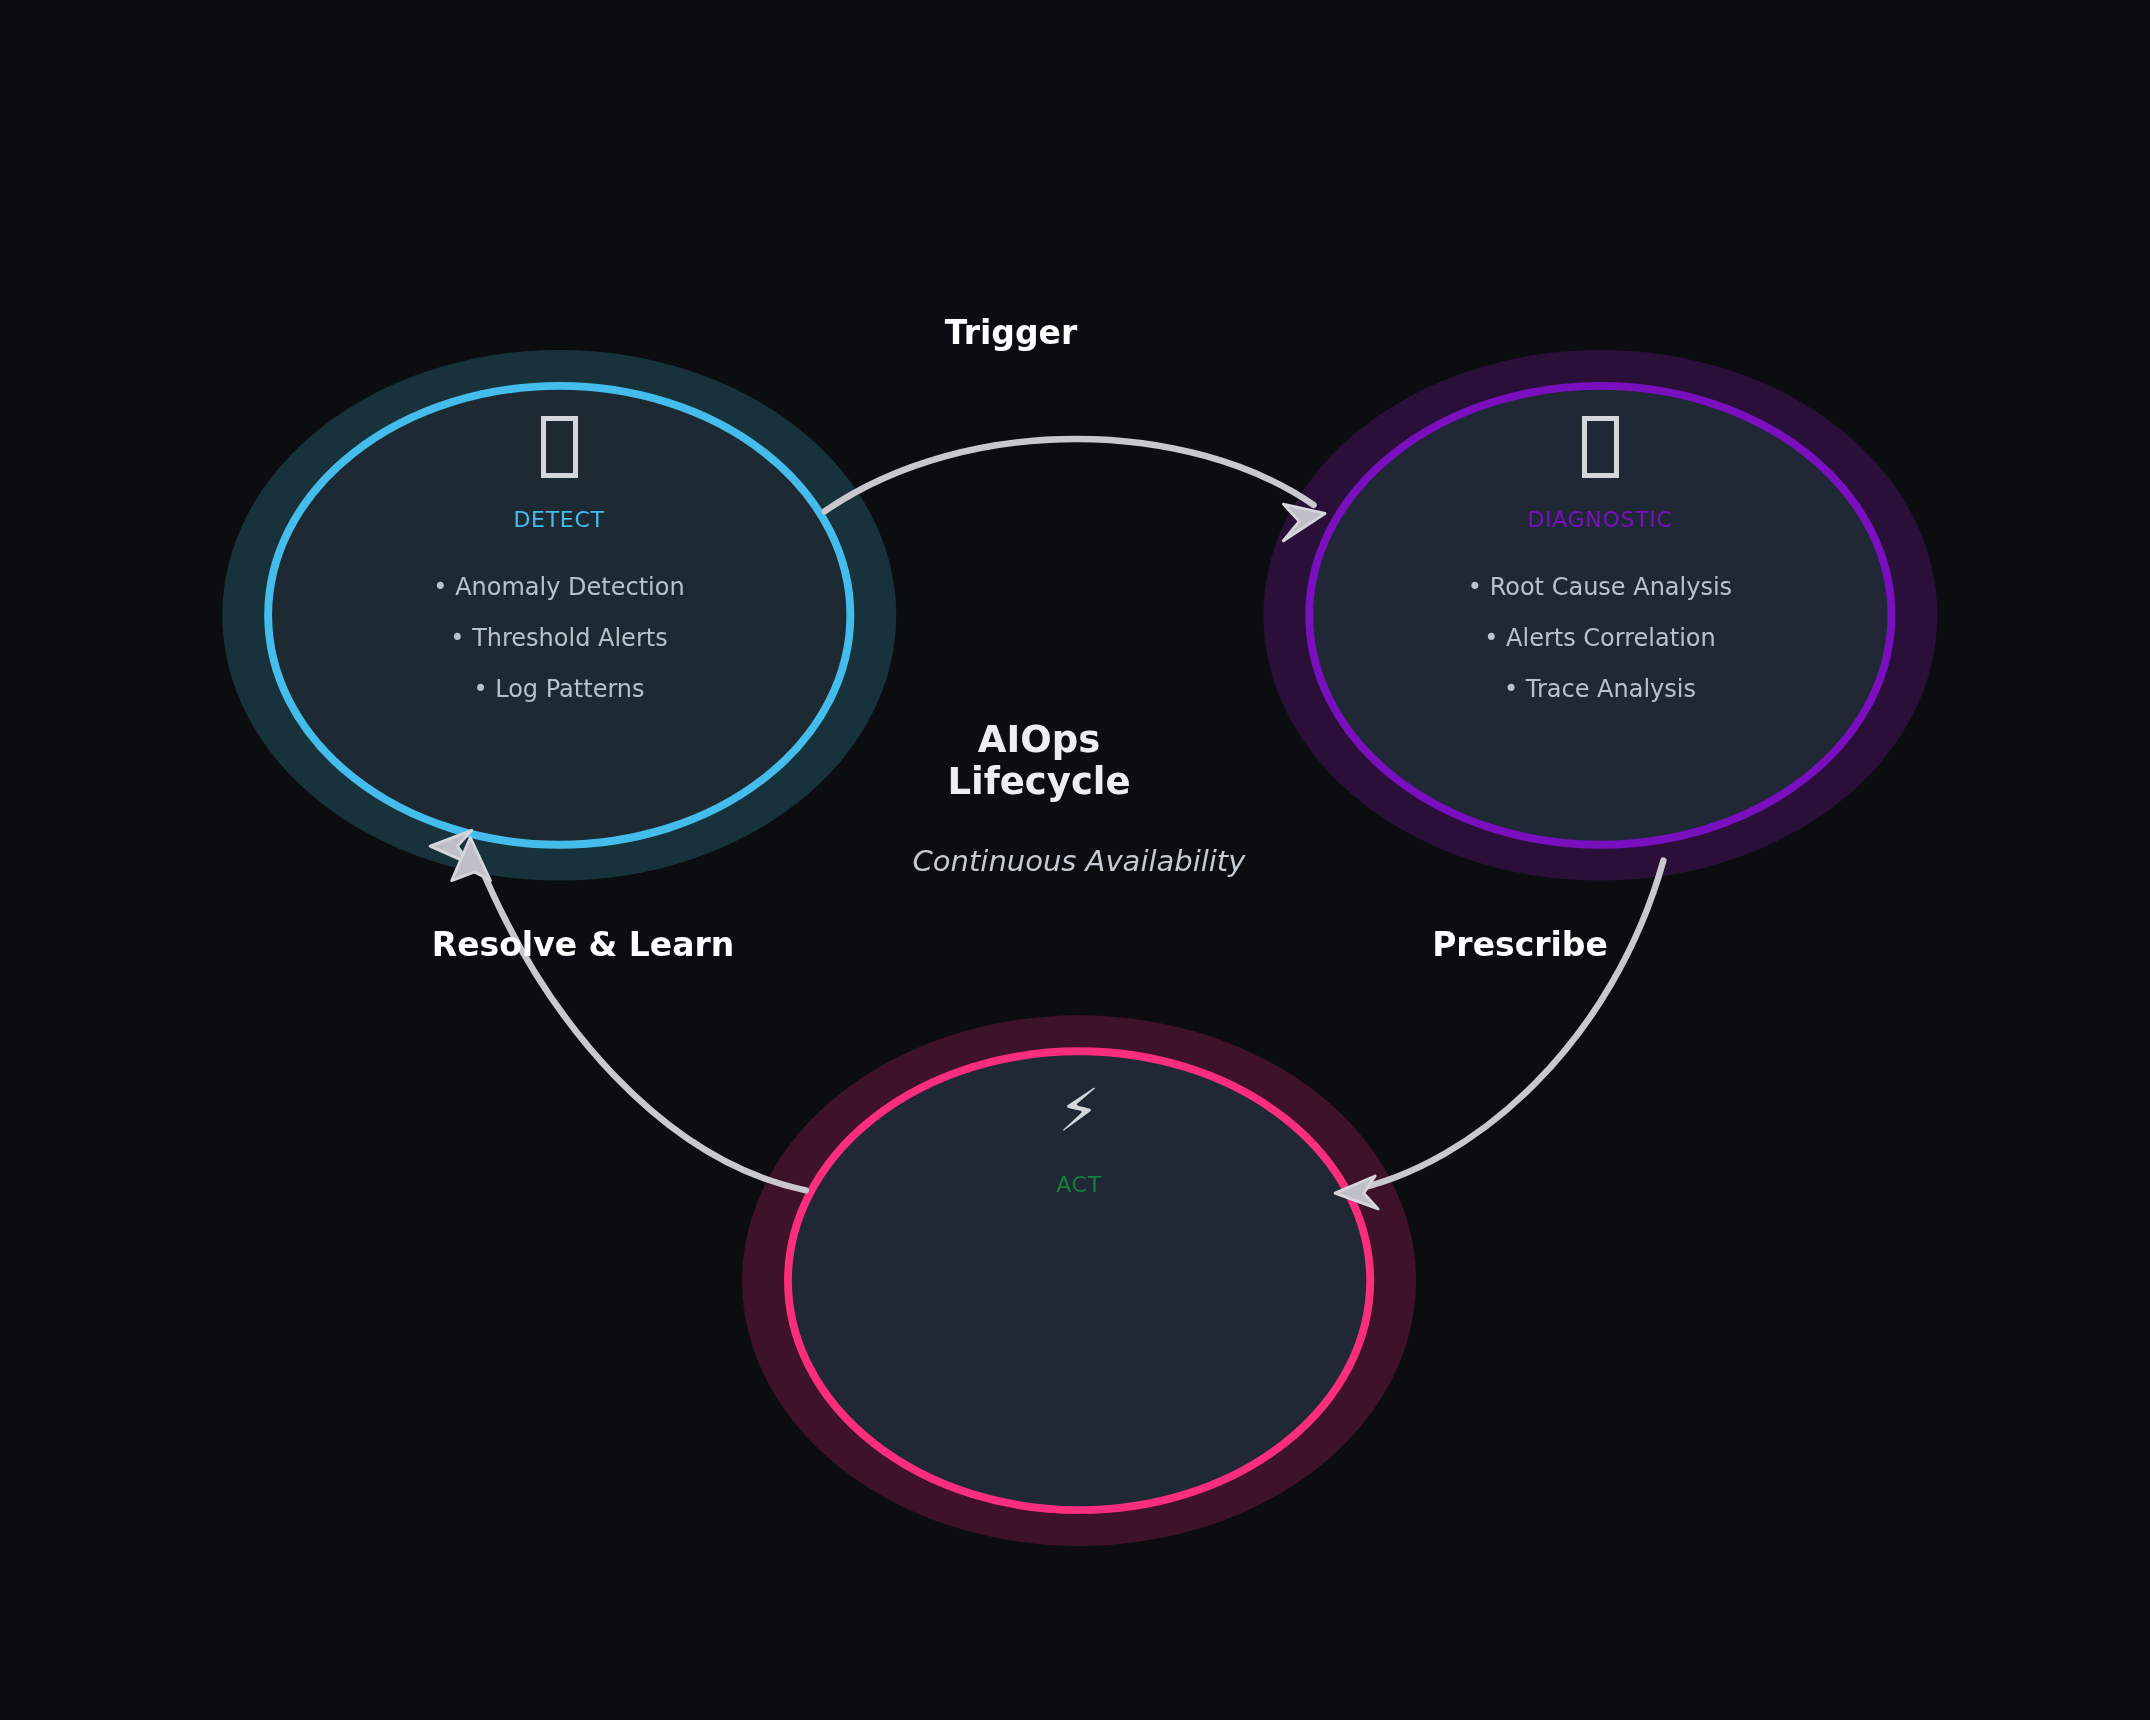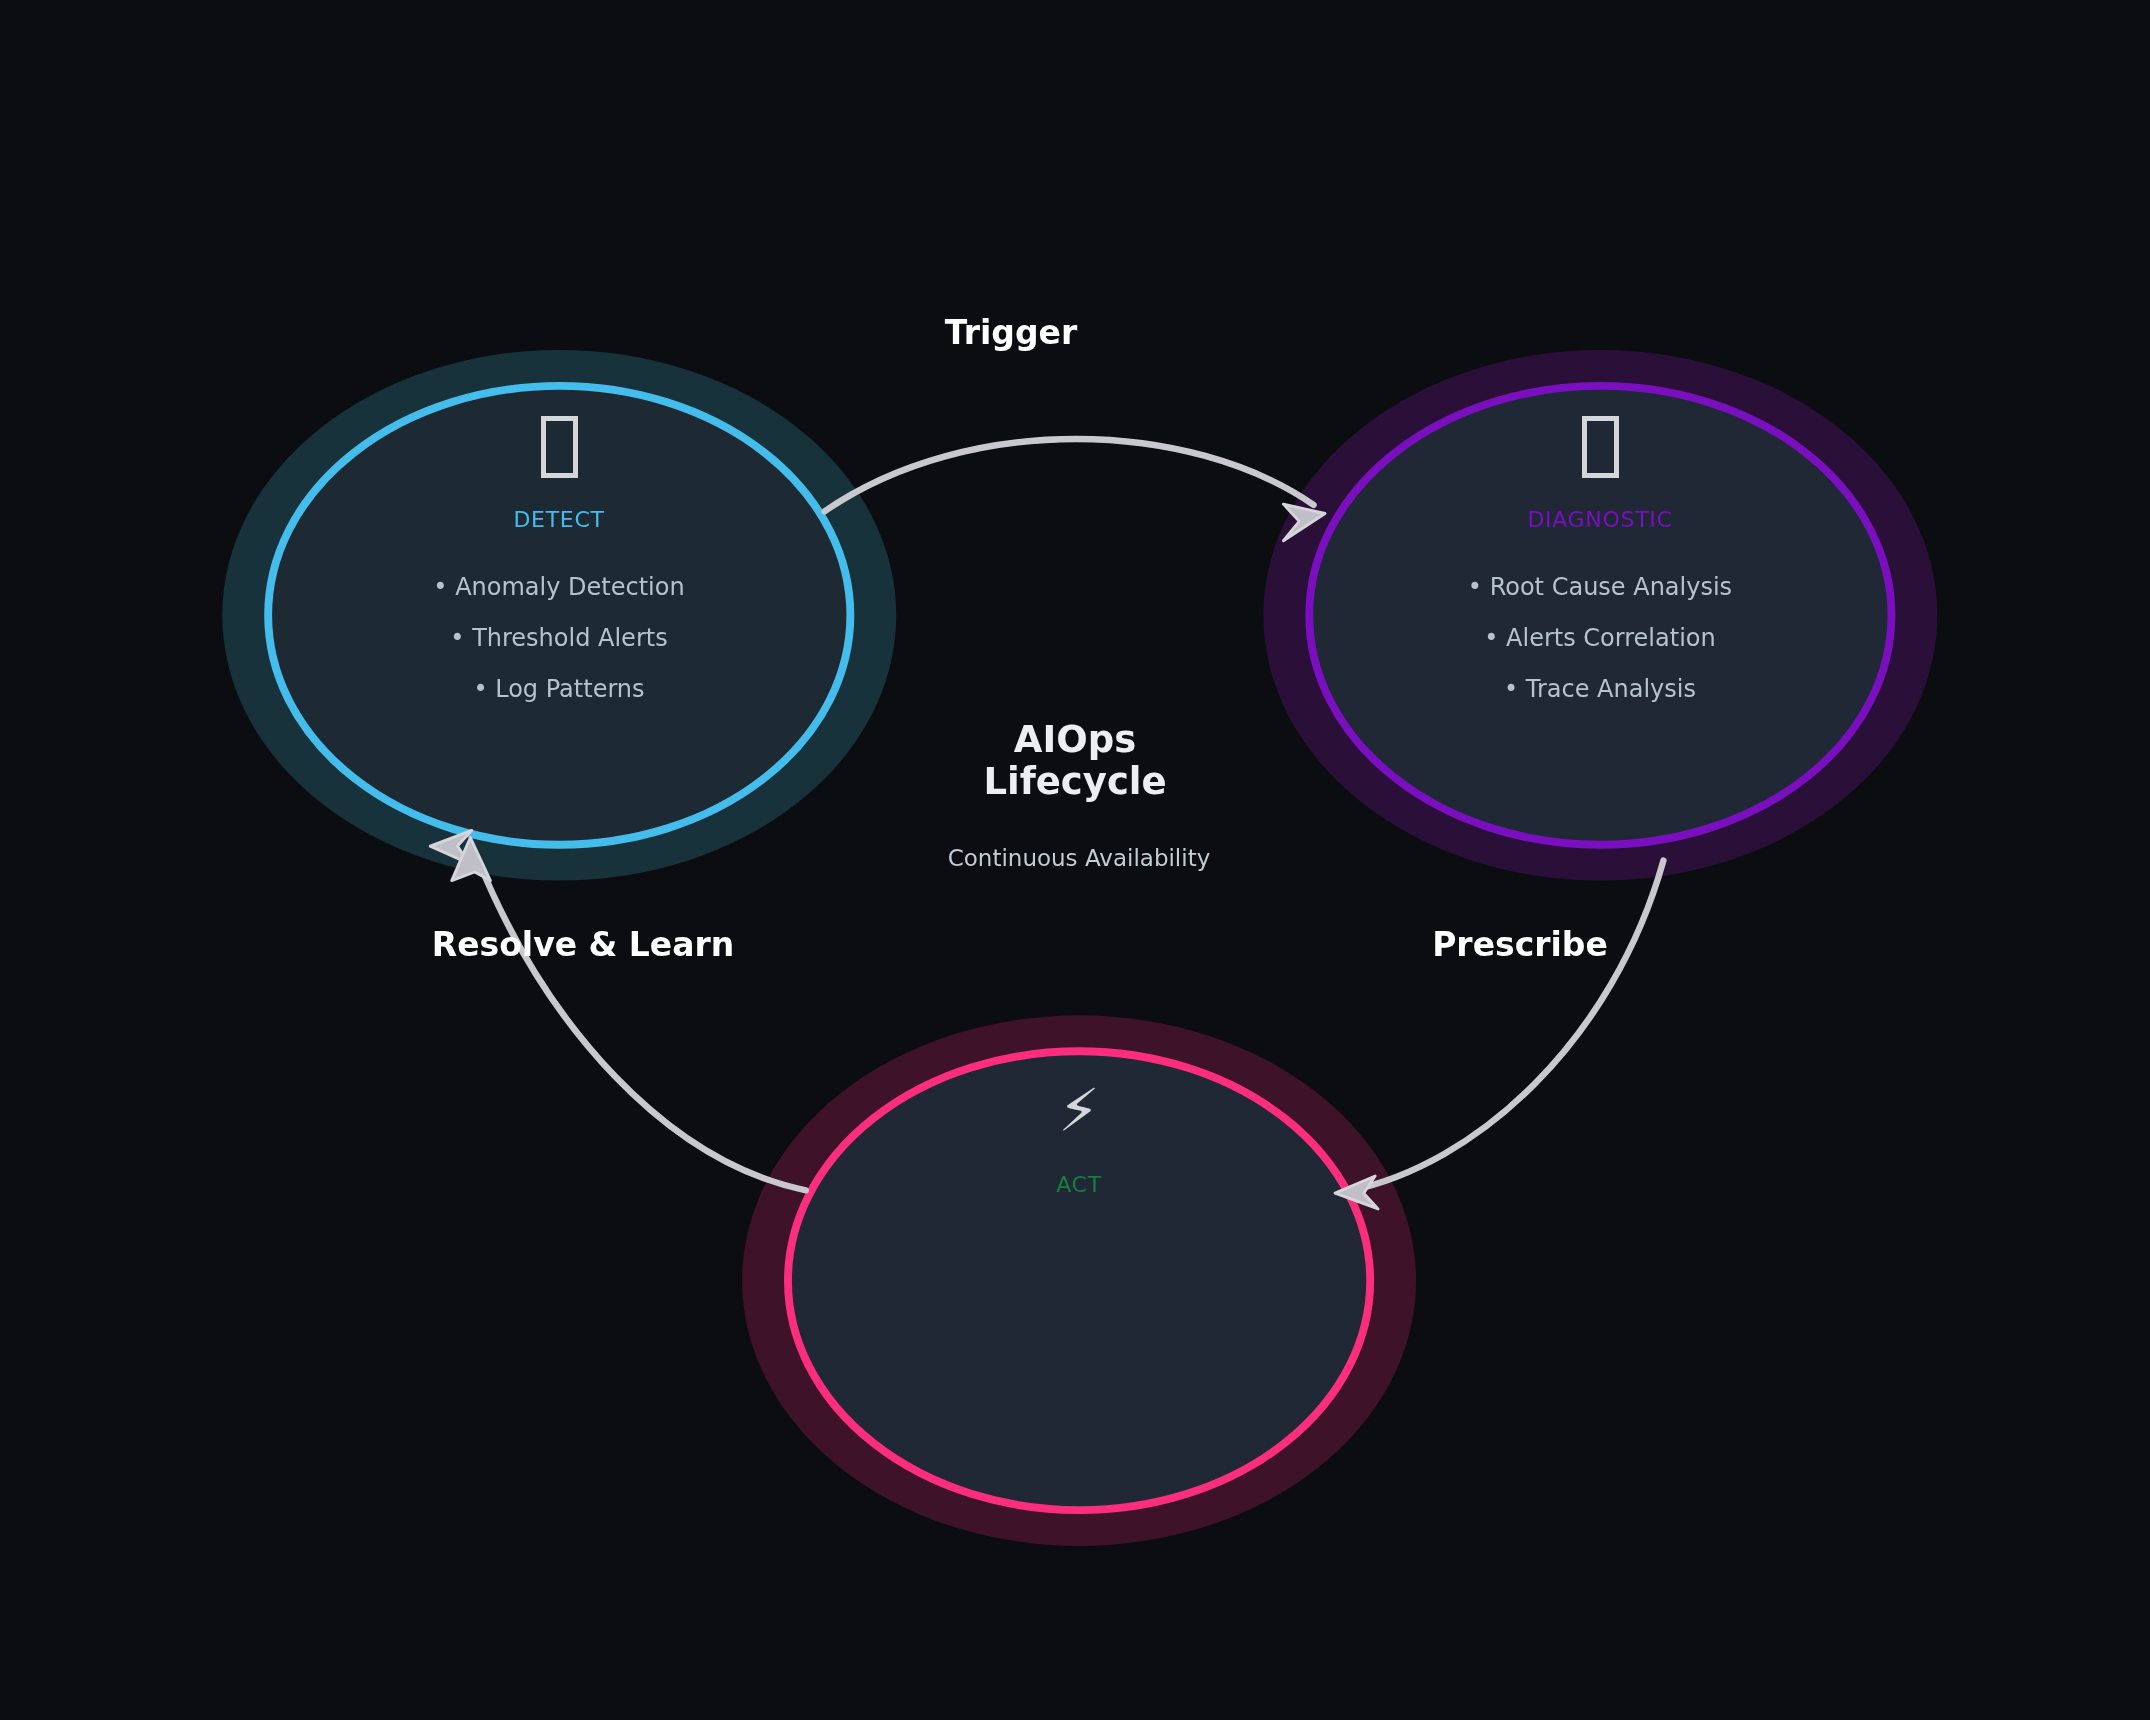--- a/index.html
+++ b/index.html
@@ -31,21 +31,21 @@
   .edge-label{
     position:absolute;color:#ffffff;font-weight:bold;
     font-size:33px;white-space:nowrap;text-align:center;
   }
   .center-title{
     position:absolute;text-align:center;color:#eceef0;
     font-weight:bold;font-size:37px;line-height:1.14;white-space:nowrap;
   }
   .center-sub{
     position:absolute;text-align:center;color:#c3ccd4;
-    font-size:23px;line-height:1;white-space:nowrap;
+    font-size:29px;line-height:1;white-space:nowrap;font-style:italic;
   }
 </style>
 </head>
 <body>
 
 <div id="stage">
 
   <svg class="layer" viewBox="0 0 3000 2400" xmlns="http://www.w3.org/2000/svg">
 
     <ellipse cx="780" cy="858" rx="470" ry="370" fill="#17323b"></ellipse>
@@ -96,21 +96,21 @@
       <span class="node-item" style="margin-bottom:27px;">•&nbsp;<span>Alerts Correlation</span></span>
       <span class="node-item">•&nbsp;<span>Trace Analysis</span></span>
     </span>
   </div>
 
   <div class="node-text" style="left:792px;top:1081px;width:574px;">
     <span class="node-icon" style="font-size:59px;height:66px;color:#d3d7dc;">⚡</span>
     <span class="node-title" style="color:#15803d;margin-top:26.5px;">ACT</span>
   </div>
 
-  <div class="center-title" style="left:788px;top:719px;width:574px;text-align:center;">
+  <div class="center-title" style="left:752px;top:719px;width:574px;text-align:center;">
     <span style="display:block;">AIOps</span>
     <span style="display:block;">Lifecycle</span>
   </div>
   <div class="center-sub" style="left:792px;top:847px;width:574px;">Continuous Availability</div>
 
   <div class="edge-label" style="left:875px;top:313px;width:272px;">Trigger</div>
 
   <div class="edge-label" style="left:1384px;top:925px;width:272px;">Prescribe</div>
 
   <div class="edge-label" style="left:418px;top:925px;width:330px;">Resolve &amp; Learn</div>

